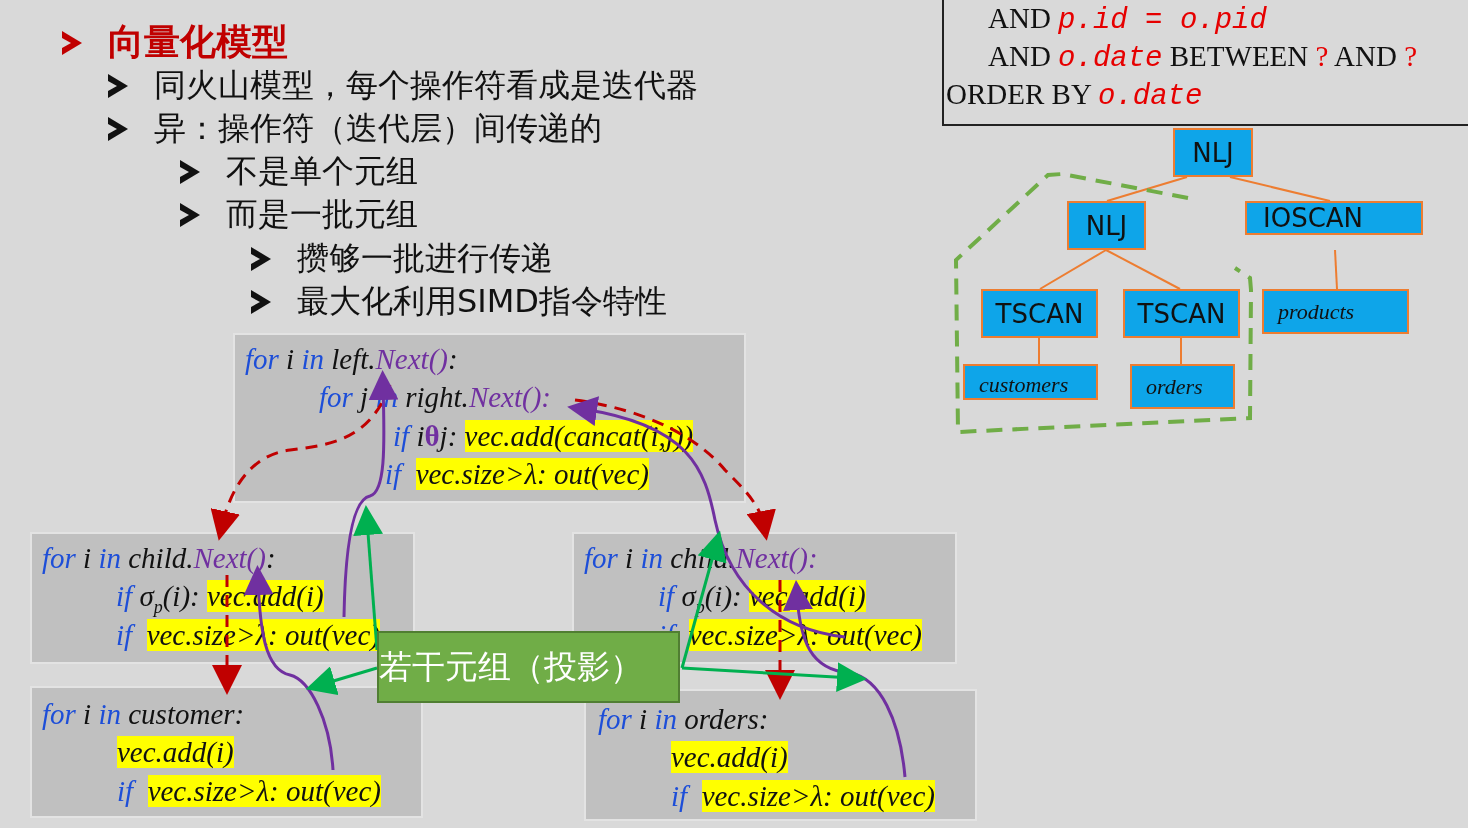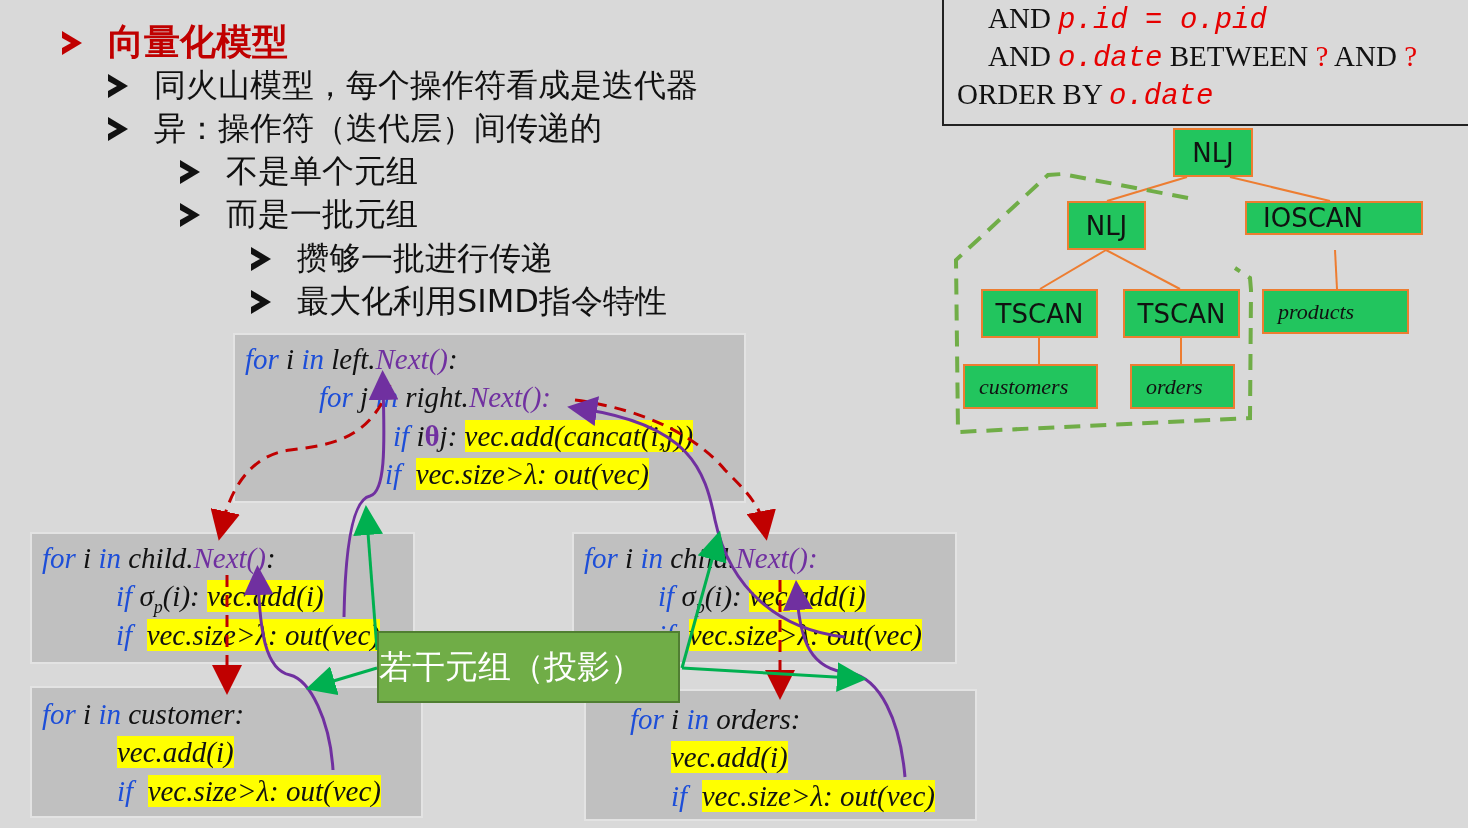--- a/index.html
+++ b/index.html
@@ -12,21 +12,21 @@
          border-top:5px solid transparent;border-bottom:5px solid transparent;border-left:9px solid #d9d9d9;}
   .arrow.red{border-left-color:#c00000;}
   .title{font-size:36px;font-weight:bold;color:#c00000;}
   .l1{font-size:32px;}
   .l2{font-size:32px;}
   .sql-box{position:absolute;left:942px;top:-4px;width:526px;height:130px;border:2px solid #222;border-top:none;border-right:none;
            background:#d9d9d9;box-sizing:border-box;font-family:"Liberation Serif","DejaVu Serif",serif;font-size:29px;color:#111;}
   .sql-line{position:absolute;white-space:nowrap;}
   .red{color:#e60000;}
   .it{font-style:italic;font-family:Liberation Mono, monospace;}
-  .node{position:absolute;background:#22c55e;border:2px solid #ed7d31;box-sizing:border-box;
+  .node{position:absolute;background:#0ea5e9;border:2px solid #ed7d31;box-sizing:border-box;
         font-family:"DejaVu Sans","Liberation Sans",sans-serif;font-size:26px;color:#111;
         display:flex;align-items:center;}
   .node.c{justify-content:center;}
   .leaf{font-family:"Liberation Serif","DejaVu Serif",serif;font-style:italic;font-size:22px;padding-left:14px;}
   .code{position:absolute;background:#c0c0c0;border:2px solid #e3e3e3;box-sizing:border-box;
         font-family:"Liberation Serif","DejaVu Serif",serif;font-style:italic;font-size:29px;color:#111;}
   .cl{position:absolute;white-space:nowrap;}
   .kw{color:#1d4ed8;}
   .pu{color:#7030a0;}
   .hl{background:#ffff00;}
@@ -73,21 +73,21 @@
     <span class="red it">p.id = o.pid</span>
   </div>
   <div class="sql-line" style="left:44px;top:44px;">
     <span>AND</span>
     <span class="red it">o.date</span>
     <span>BETWEEN</span>
     <span class="red">?</span>
     <span>AND</span>
     <span class="red">?</span>
   </div>
-  <div class="sql-line" style="left:13px;top:82px;text-align:right;">
+  <div class="sql-line" style="left:2px;top:82px;text-align:right;">
     <span>ORDER BY</span>
     <span class="red it">o.date</span>
   </div>
 </div>
 
 <svg class="overlay" width="1468" height="828">
   <g stroke="#ed7d31" stroke-width="2" fill="none">
     <line x1="1187" y1="177" x2="1107" y2="201"></line>
     <line x1="1230" y1="177" x2="1330" y2="201"></line>
     <line x1="1106" y1="250" x2="1040" y2="289"></line>
@@ -110,21 +110,21 @@
   </div>
 <div class="node c" style="left:981px;top:289px;width:117px;height:49px;">
     <span>TSCAN</span>
   </div>
 <div class="node c" style="left:1123px;top:289px;width:117px;height:49px;">
     <span>TSCAN</span>
   </div>
 <div class="node leaf" style="left:1262px;top:289px;width:147px;height:45px;">
     <span>products</span>
   </div>
-<div class="node leaf" style="left:963px;top:364px;width:135px;height:45px;">
+<div class="node leaf" style="left:963px;top:364px;width:135px;height:36px;align-items:flex-end;">
     <span>customers</span>
   </div>
 <div class="node leaf" style="left:1130px;top:364px;width:105px;height:45px;">
     <span>orders</span>
   </div>
 
 <div class="code" style="left:233px;top:333px;width:513px;height:170px;">
   <div class="cl" style="left:10px;top:8px;">
     <span class="kw">for</span><span> i </span><span class="kw">in</span><span> left.</span><span class="pu">Next()</span><span>:</span>
   </div>
@@ -169,21 +169,21 @@
   </div>
   <div class="cl" style="left:85px;top:48px;">
     <span class="hl">vec.add(i)</span>
   </div>
   <div class="cl" style="left:85px;top:87px;">
     <span class="kw">if</span>&nbsp;&nbsp;<span class="hl">vec.size&gt;λ: out(vec)</span>
   </div>
 </div>
 
 <div class="code" style="left:584px;top:689px;width:393px;height:132px;">
-  <div class="cl" style="left:12px;top:12px;margin-left:32px;">
+  <div class="cl" style="left:12px;top:12px;">
     <span class="kw">for</span><span> i </span><span class="kw">in</span><span> orders:</span>
   </div>
   <div class="cl" style="left:85px;top:50px;">
     <span class="hl">vec.add(i)</span>
   </div>
   <div class="cl" style="left:85px;top:89px;">
     <span class="kw">if</span>&nbsp;&nbsp;<span class="hl">vec.size&gt;λ: out(vec)</span>
   </div>
 </div>
 

